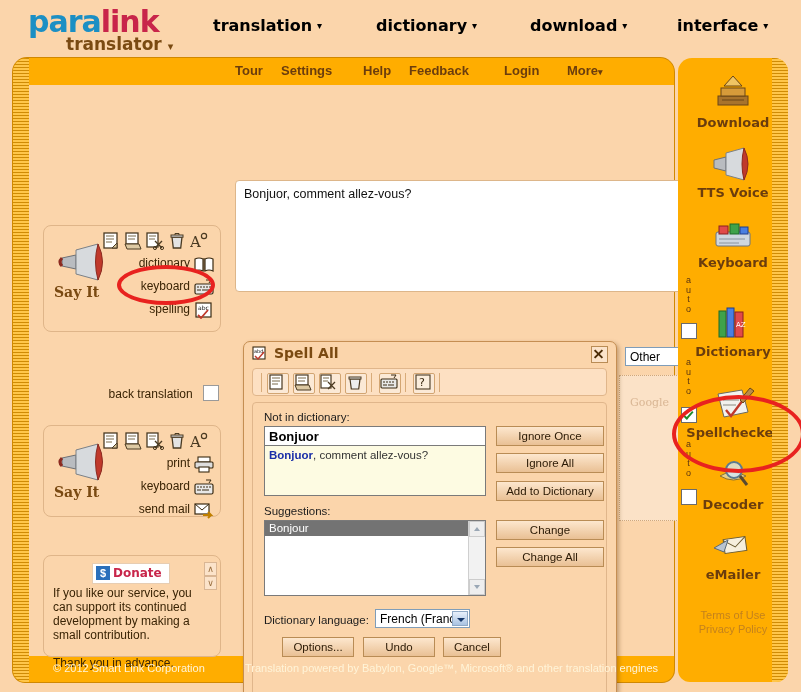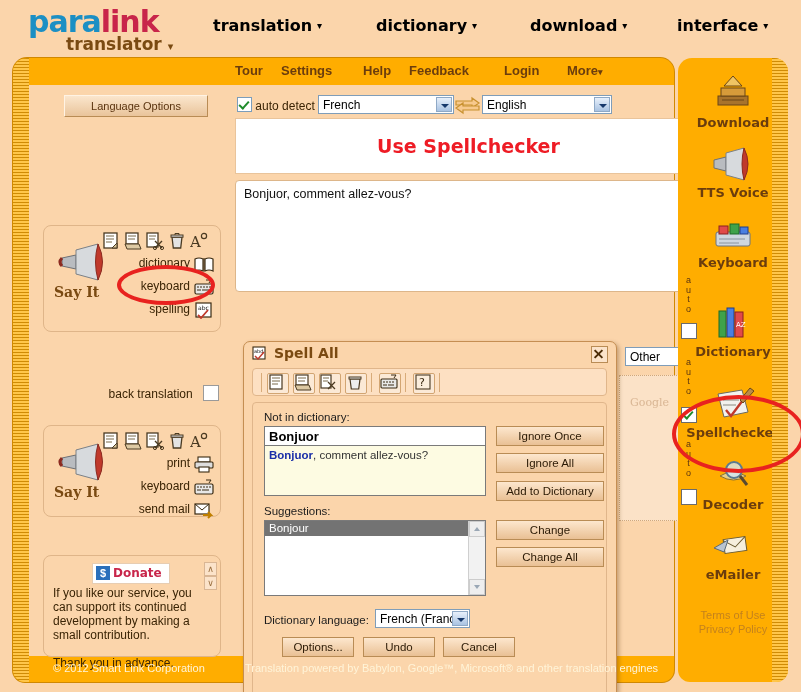--- a/index.html
+++ b/index.html
@@ -176,21 +176,21 @@
   #sugg-scroll .up{top:0;} #sugg-scroll .dn{bottom:0;}
   #sugg-scroll .ar:after{content:"";position:absolute;left:4px;border-left:3px solid transparent;border-right:3px solid transparent;}
   #sugg-scroll .up:after{top:5px;border-bottom:4px solid #9aa7b5;}
   #sugg-scroll .dn:after{top:5px;border-top:4px solid #9aa7b5;}
   #b-change{left:243px;top:117px;width:108px;}
   #b-change-all{left:243px;top:144px;width:108px;}
   #dictlang-label{left:11px;top:211px;}
   #dictlang-sel{left:122px;top:206px;width:95px;}
   #b-options{left:29px;top:234px;width:72px;}
   #b-undo{left:110px;top:234px;width:72px;}
-  #b-cancel{left:190px;top:234px;width:72px;}
+  #b-cancel{left:190px;top:234px;width:58px;}
 
   
   #rail{position:absolute;left:678px;top:58px;width:110px;height:624px;background:#ffad00;
     border-radius:14px 14px 12px 12px;}
   #rail:after{content:"";position:absolute;right:0;top:0;width:16px;height:624px;
     border-radius:0 14px 12px 0;
     background:repeating-linear-gradient(to bottom,#cf8b05 0px,#cf8b05 1px,#ffc64a 1px,#ffc64a 3px);}
   .rtool{position:absolute;width:94px;text-align:center;cursor:pointer;}
   .rtool .gfx{width:46px;height:40px;margin:0 auto;}
   .rtool .rlabel{font-family:"DejaVu Sans",sans-serif;font-weight:bold;font-size:13px;
@@ -227,41 +227,20 @@
     <div class="menuitem" id="m-tour">Tour</div>
     <div class="menuitem" id="m-settings">Settings</div>
     <div class="menuitem" id="m-help">Help</div>
     <div class="menuitem" id="m-feedback">Feedback</div>
     <div class="menuitem" id="m-login">Login</div>
     <div class="menuitem" id="m-more"><span>More</span><span class="car">▾</span></div>
   </div>
 
   <div id="content">
 
-    <div id="langrow">
-      <div id="lang-options-btn">Language Options</div>
-      <div id="autodetect-wrap">
-        <span class="cb checked"></span>
-        <span>auto detect</span>
-      </div>
-      <div class="sel" id="src-lang">
-        <span>French</span>
-        <span class="arrow"></span>
-      </div>
-      <div id="swap-icon">
-        <svg width="27" height="22" viewBox="0 0 27 22">
-          <path d="M2 7 h16 v-3 l7 5 -7 5 v-3 h-16 z" fill="#f7c98d" stroke="#c8912f" stroke-width="1.2"></path>
-          <path d="M25 16 h-16 v3 l-7 -5 7 -5 v3 h16 z" fill="#f7c98d" stroke="#c8912f" stroke-width="1.2"></path>
-        </svg>
-      </div>
-      <div class="sel" id="dst-lang">
-        <span>English</span>
-        <span class="arrow"></span>
-      </div>
-    </div>
 
     <div class="panel" id="panel1">
       <div class="megaphone">
         <svg width="54" height="40" viewBox="0 0 54 40">
           <path d="M6 16 l14 -3 v14 l-14 -3 z" fill="#b9bcc0" stroke="#6d7176"></path>
           <path d="M20 8 l22 -6 v36 l-22 -6 z" fill="#d7dadd" stroke="#7c8186"></path>
           <path d="M42 2 q9 18 0 36 q-5 -18 0 -36 z" fill="#c0392b" stroke="#8c2a20"></path>
           <path d="M6 16 q-4 4 0 8" fill="none" stroke="#8c2a20" stroke-width="3"></path>
         </svg>
       </div>
@@ -386,23 +365,20 @@
         <div>∧</div>
         <div>∨</div>
       </div>
       <div id="donate-text">
         <span>If you like our service, you can support its continued development by making a small contribution.</span><br><br>
         <span>Thank you in advance.</span>
       </div>
     </div>
 
     <div id="centercol">
-      <div id="title-box">
-        <div id="title-text">Use Spellchecker</div>
-      </div>
       <div id="src-area">
         <span>Bonjuor, comment allez-vous?</span>
         <span class="grip"><svg width="10" height="10" viewBox="0 0 10 10">
               <path d="M9 1 L1 9 M9 5 L5 9" stroke="#b59a7a"></path>
             </svg></span>
       </div>
       <div class="sel" id="engine-sel">
         <span>Other</span>
         <span class="arrow"></span>
       </div>

